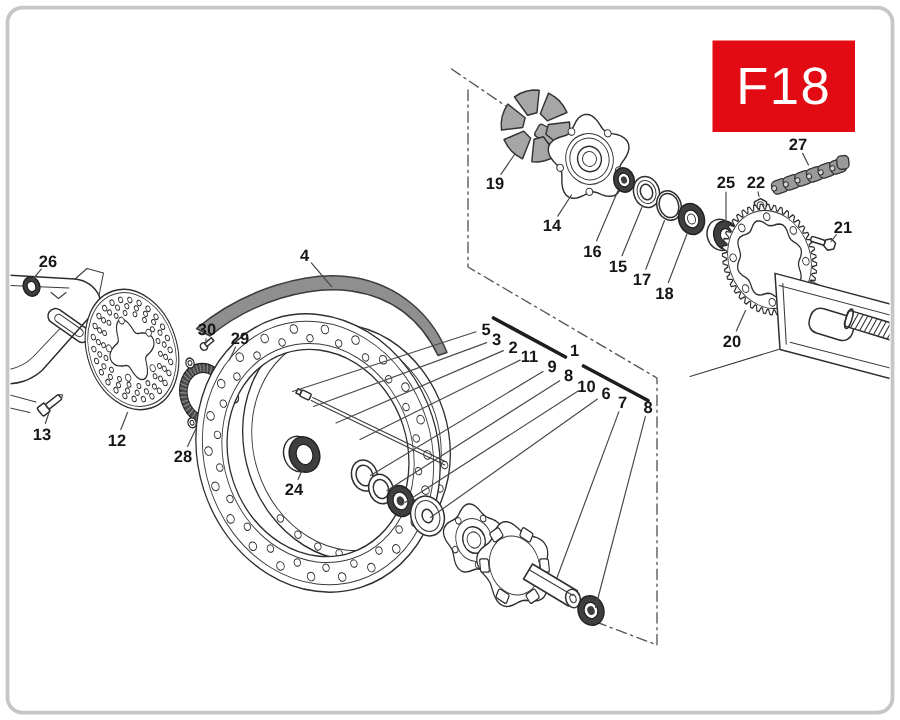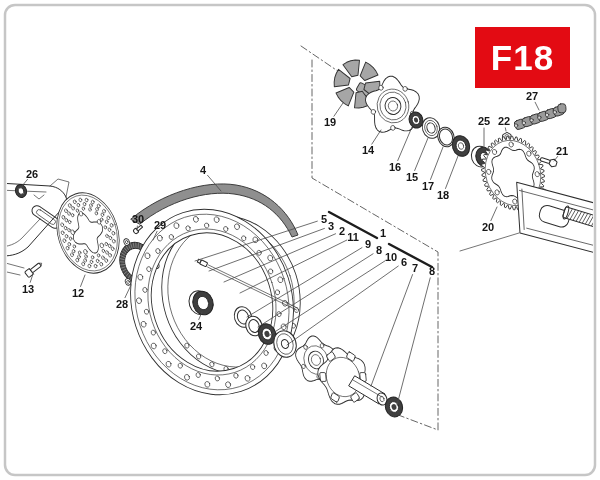--- a/index.html
+++ b/index.html
@@ -2,21 +2,21 @@
 <html style="--badge_bg: #e30b13; --badge_fg: #ffffff; --border: #c6c6c6; --line: #2e2e2e; --band_gray: #8f8f8f; --rubber_gray: #a6a6a6; --dark_part: #3f3f3f; --abs_ring: #4a4a4a; --chain_gray: #9a9a9a;"><head>
 <meta charset="utf-8">
 <style>
   html,body{margin:0;padding:0;background:#fff;}
   .stage{position:relative;width:600px;height:480px;background:#fff;overflow:hidden;
          font-family:"Liberation Sans",sans-serif;}
   .stage svg{position:absolute;left:0;top:0;}
   .badge{position:absolute;left:475px;top:27px;width:95px;height:61px;
          background:var(--badge_bg,#e30b13);color:var(--badge_fg,#fff);
          display:flex;align-items:center;justify-content:center;
-         font-weight:bold;font-size:35px;letter-spacing:1px;
+         font-weight:normal;font-size:35px;letter-spacing:1px;
          font-family:"Liberation Sans",sans-serif;}
   .callout-text{font:bold 11px "Liberation Sans",sans-serif;fill:#161616;}
   .leader{stroke:#4a4a4a;stroke-width:0.8;fill:none;}
   .phantom{stroke:#555;stroke-width:0.9;fill:none;stroke-dasharray:7 3 1.5 3;}
   .ln{stroke:#2e2e2e;stroke-width:1;fill:none;}
   .lnW{stroke:#2e2e2e;stroke-width:1;fill:#fff;}
   .thin{stroke:#3a3a3a;stroke-width:0.7;fill:none;}
   .thick1{stroke:#1d1d1d;stroke-width:2.4;fill:none;}
 </style>
 </head>

